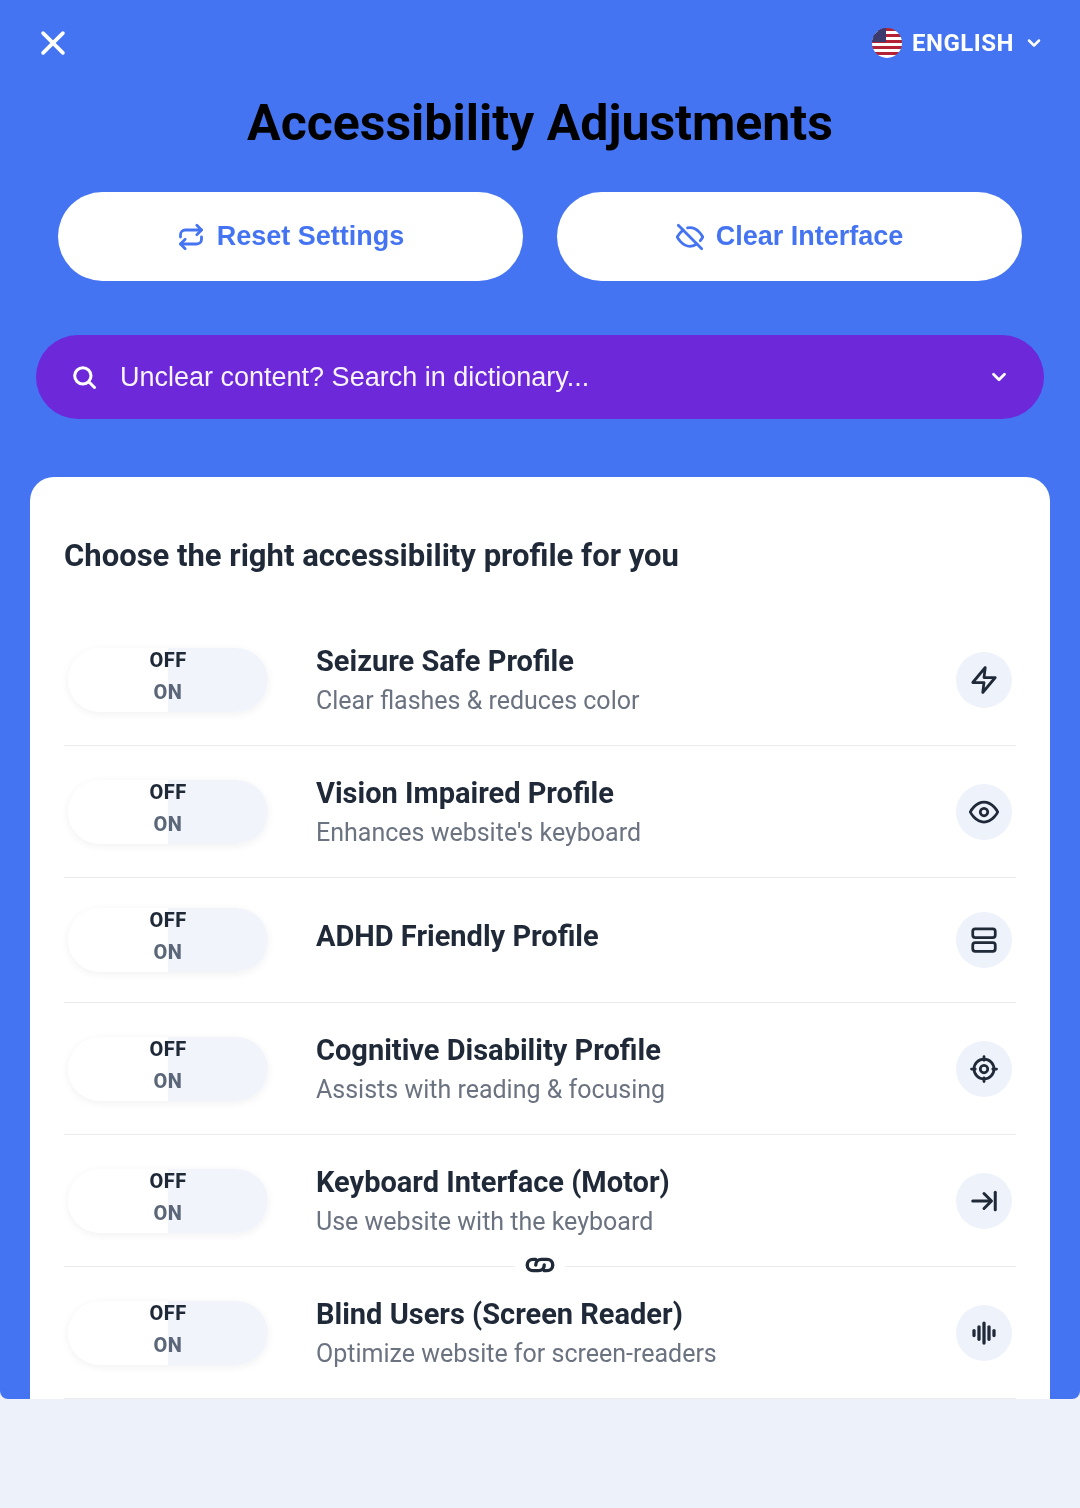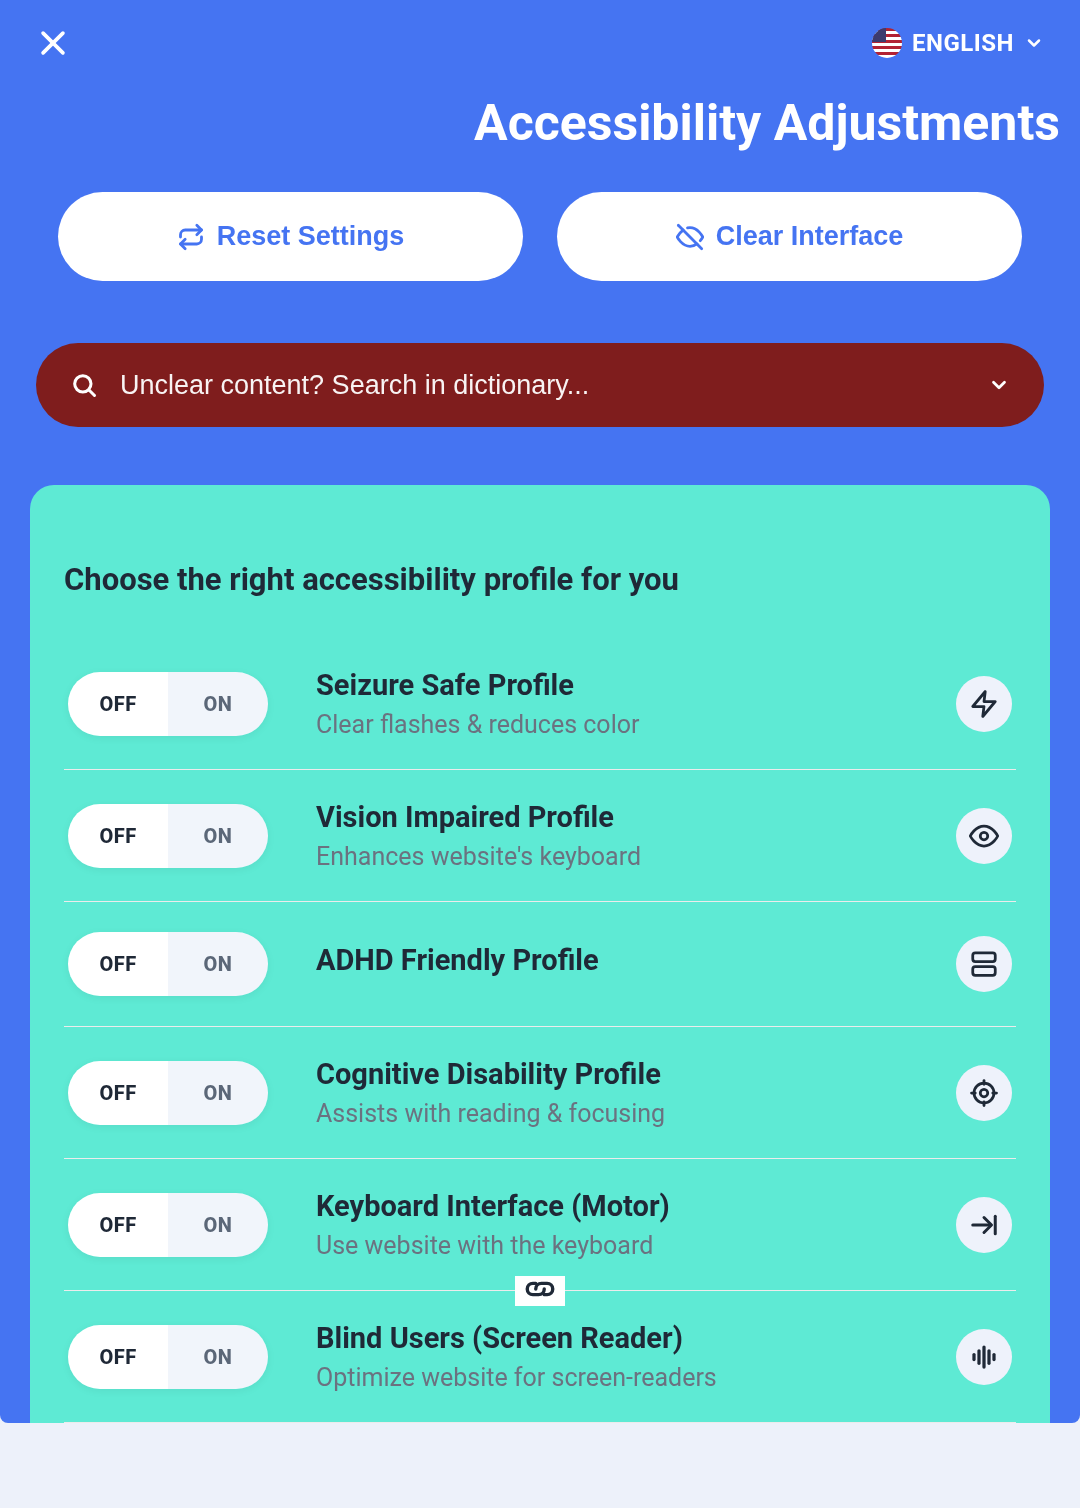--- a/index.html
+++ b/index.html
@@ -48,22 +48,22 @@
   }
   .flag::before {
     content: '';
     position: absolute;
     top: 0; left: 0;
     width: 14px; height: 14px;
     background: #3c3b6e;
   }
   .chevron { width: 20px; height: 20px; }
   .title {
-    color: #ffffff;
-    text-align: right;
+    color: #000000;
+    text-align: center;
     font-size: 50px;
     font-weight: 700;
     padding: 26px 20px 40px;
   }
   .action-row {
     display: flex;
     gap: 34px;
     padding: 0 58px 46px;
   }
   .action-btn {
@@ -76,46 +76,46 @@
     align-items: center;
     justify-content: center;
     gap: 12px;
     font-size: 27px;
     font-weight: 700;
     color: #4574F2;
     cursor: pointer;
   }
   .action-btn svg { width: 28px; height: 28px; flex-shrink: 0; }
   .search-wrap {
-    margin: 16px 36px 0;
-    background: #7f1d1d;
+    margin: 8px 36px 0;
+    background: #6d28d9;
     border-radius: 60px;
     height: 84px;
     display: flex;
     align-items: center;
     padding: 0 34px;
     gap: 22px;
   }
   .search-wrap svg.search { width: 28px; height: 28px; color: #fff; flex-shrink: 0; }
   .search-input {
     flex: 1;
     background: transparent;
     border: none;
     outline: none;
     color: #fff;
     font-size: 27px;
   }
   .search-input::placeholder { color: rgba(255,255,255,0.95); }
   .search-wrap svg.chev { width: 22px; height: 22px; color: #fff; flex-shrink: 0; }
 
   .card {
-    background: #5eead4;
+    background: #ffffff;
     margin: 58px 30px 0;
     border-radius: 24px 24px 0 0;
-    padding: 76px 34px 0;
+    padding: 60px 34px 0;
     position: relative;
   }
   .card-title {
     font-size: 31px;
     font-weight: 700;
     color: #1f2937;
     margin-bottom: 44px;
   }
   .profile-row {
     display: flex;
@@ -125,25 +125,25 @@
     border-bottom: 1px solid #ECECEC;
     position: relative;
   }
   .profile-row:first-of-type { padding-top: 26px; }
   .toggle {
     width: 200px;
     height: 64px;
     border-radius: 60px;
     background: linear-gradient(to right, #fff 0%, #fff 50%, #F1F5FB 50%, #F1F5FB 100%);
     display: flex;
-    align-items: center;
     position: relative;
     cursor: pointer;
     box-shadow: 0 2px 8px rgba(0,0,0,0.06);
     flex-shrink: 0;
+    flex-direction: column;
   }
   .toggle .half {
     flex: 1;
     text-align: center;
     font-weight: 800;
     font-size: 20px;
     letter-spacing: 0.5px;
     color: #1f2937;
     z-index: 1;
   }

